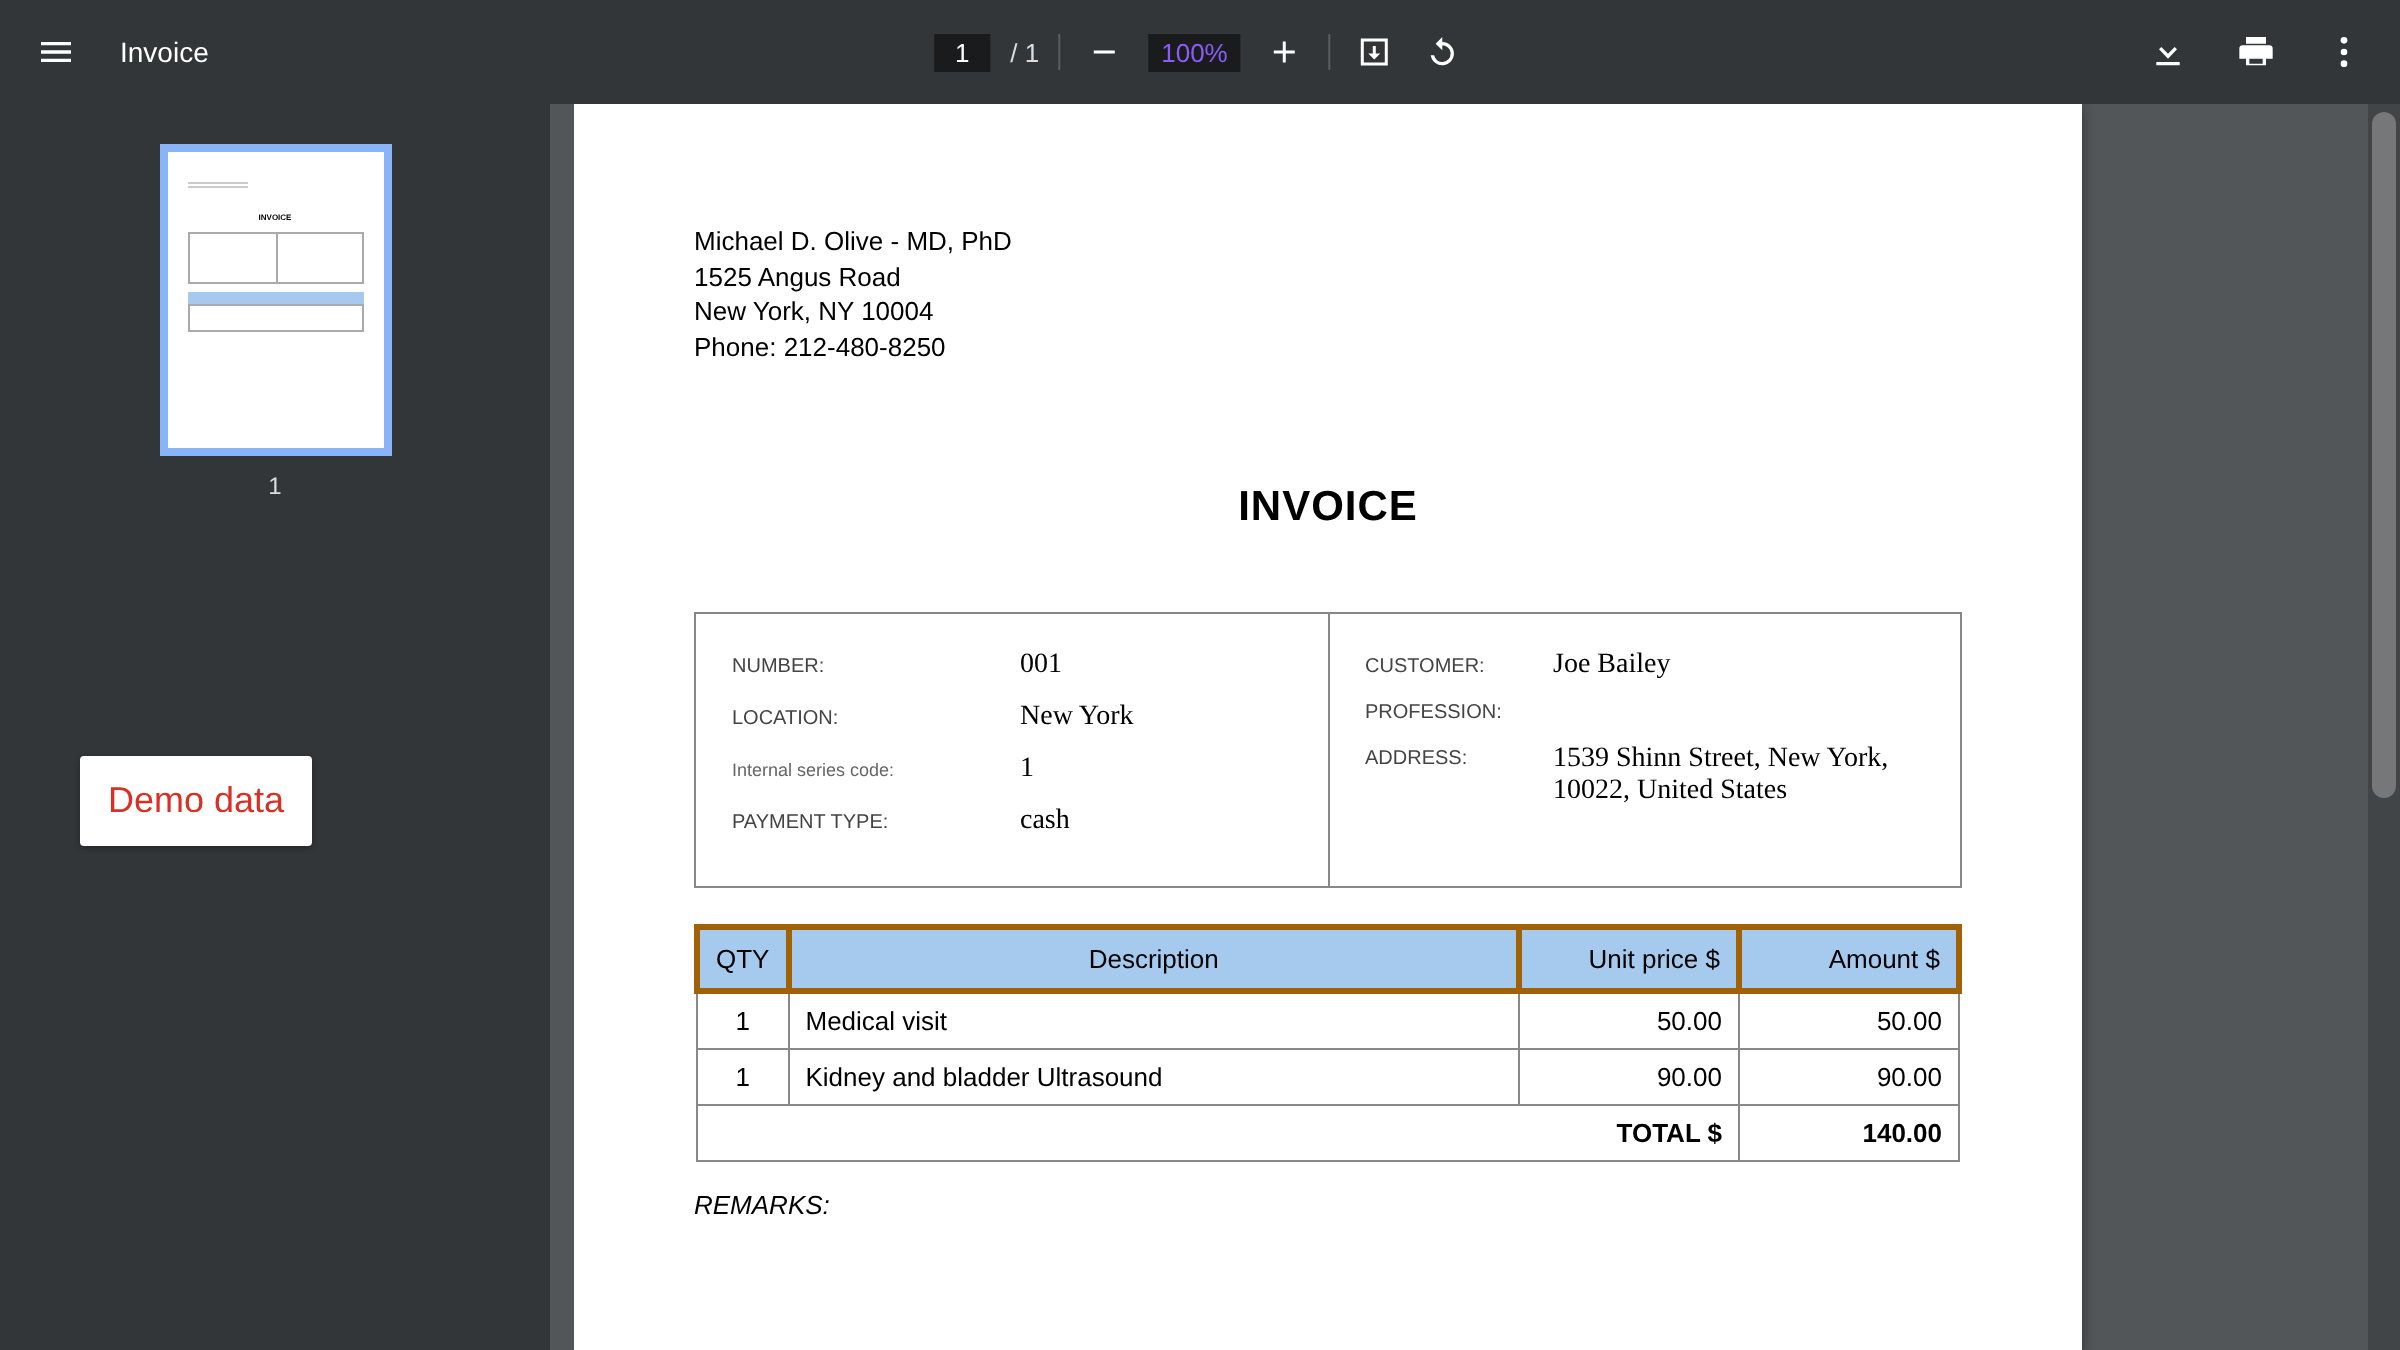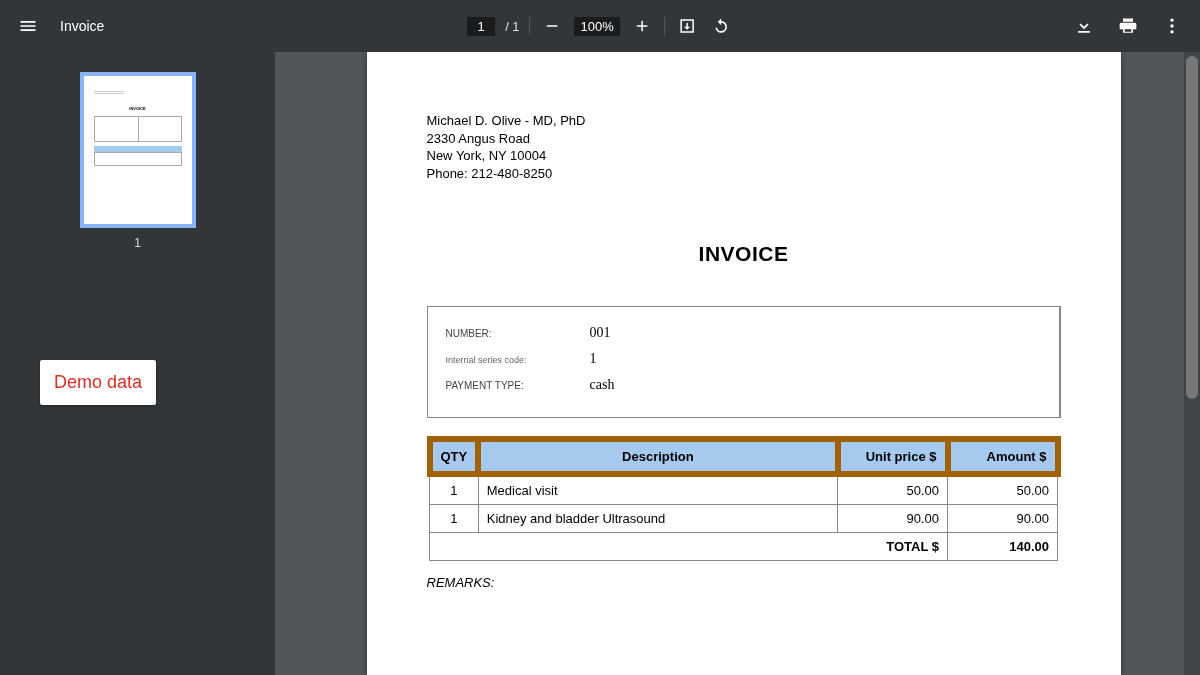--- a/index.html
+++ b/index.html
@@ -9,51 +9,51 @@
     height: 52px; background: #323639; color: #fff;
     display: flex; align-items: center; padding: 0 16px; position: relative;
   }
   .tb-left { display: flex; align-items: center; gap: 20px; }
   .tb-center { position: absolute; left: 50%; transform: translateX(-50%); display: flex; align-items: center; gap: 10px; }
   .tb-right { margin-left: auto; display: flex; align-items: center; gap: 20px; }
   .icon-btn { width: 24px; height: 24px; display: flex; align-items: center; justify-content: center; cursor: pointer; fill: #fff; color:#fff; }
   .toolbar .title { font-size: 14px; }
   .page-box { background:#191b1c; color:#fff; font-size:13px; padding:2px 6px; width:28px; text-align:center; }
   .page-total { color:#ddd; font-size:13px; }
-  .zoom-box { background:#191b1c; color:#ffffff; font-size:13px; padding:2px 6px; }
+  .zoom-box { background:#191b1c; color:#8b5cf6; font-size:13px; padding:2px 6px; }
   .vdiv { width:1px; height:18px; background:#5a5d60; }
   
   .body { display:flex; height:623px; }
   .sidebar { width:275px; background:#323639; padding-top:20px; display:flex; flex-direction:column; align-items:center; position:relative; }
   .thumb { width:116px; border:4px solid #8ab4f8; background:#fff; padding:4px; }
   .thumb-inner { width:100%; height:140px; background:#fff; position:relative; overflow:hidden; }
   .thumb-label { color:#ddd; font-size:12px; margin-top:8px; }
-  .demo-card { position:absolute; top:308px; left:40px; background:#fff; color:#d93025; padding:12px 14px; font-size:18px; border-radius:2px; box-shadow:0 1px 3px rgba(0,0,0,.3); }
-  
-  .viewer { flex:1; background:#525659; display:flex; justify-content:center; overflow:hidden; position:relative;margin-left:12px; }
+  .demo-card { position:absolute; top:326px; left:40px; background:#fff; color:#d93025; padding:12px 14px; font-size:18px; border-radius:2px; box-shadow:0 1px 3px rgba(0,0,0,.3); }
+  
+  .viewer { flex:1; background:#525659; display:flex; justify-content:flex-start; overflow:hidden; position:relative;margin-left:12px; }
   .scrollbar { position:absolute; right:0; top:0; width:16px; height:100%; background:#424548; }
   .scrollbar .thumb-bar { position:absolute; left:2px; right:2px; top:4px; height:55%; background:#757779; border-radius:6px; }
   
   .page { width:754px; background:#fff; margin-top:0; box-shadow:0 2px 6px rgba(0,0,0,.4); padding:60px 60px 20px 60px; font-family:Verdana, Arial, sans-serif; color:#000; }
   .sender { font-size:13px; line-height:1.35; }
   .doc-title { text-align:center; font-weight:bold; font-size:21px; margin-top:60px; letter-spacing:.5px; }
   
   .meta-box { display:flex; border:1px solid #888; margin-top:40px; }
   .meta-left { flex:1; padding:18px 18px 14px 18px; border-right:1px solid #888; }
   .meta-right { flex:1; padding:18px 18px 14px 18px; }
   .meta-row { display:flex; align-items:baseline; margin-bottom:10px; }
   .meta-label { font-size:10px; color:#444; width:120px; text-transform:none; }
   .meta-left .meta-label { text-transform:none; }
   .meta-val { font-size:14px; font-family:Georgia, 'Times New Roman', serif;padding-left:24px; }
   .meta-right .meta-val { font-family:Georgia, serif; }
   .meta-left .internal { font-size:9px; color:#666; }
   .paid { font-weight:bold; letter-spacing:2px; font-size:14px; font-family:Georgia,serif; margin:6px 0 10px 0; }
   
   table.items { width:100%; border-collapse:collapse; margin-top:18px; font-size:13px; }
-  table.items th { background:#a6caed; border:6px solid #a16207; padding:7px 8px; font-weight:bold; }
+  table.items th { background:#a6caed; border:3px solid #a16207; padding:7px 8px; font-weight:normal; }
   table.items th.qty { width:44px; }
   table.items th.unit { width:110px; text-align:right; }
   table.items th.amt { width:110px; text-align:right; }
   table.items td { border:1px solid #888; padding:6px 8px; }
   table.items td.num { text-align:center; }
   table.items td.right { text-align:right; }
   .total-row td { font-weight:bold; border:1px solid #666; }
   
   .remarks-h { font-style:italic; font-size:13px; margin-top:14px; }
 
@@ -138,39 +138,57 @@
       </div>
     </div>
     <div class="thumb-label">1</div>
     <div class="demo-card">Demo data</div>
   </div>
 
   <div class="viewer">
     <div class="page">
       <div class="sender">
         <div>Michael D. Olive - MD, PhD</div>
-        <div>2330 Angus Road</div>
+        <div>1525 Angus Road</div>
         <div>New York, NY 10004</div>
         <div>Phone: 212-480-8250</div>
       </div>
       <div class="doc-title">INVOICE</div>
 
       <div class="meta-box">
         <div class="meta-left">
           <div class="meta-row">
               <div class="meta-label">NUMBER:</div>
               <div class="meta-val">001</div>
             </div>
           <div class="meta-row">
+              <div class="meta-label">LOCATION:</div>
+              <div class="meta-val">New York</div>
+            </div>
+          <div class="meta-row">
               <div class="meta-label internal">Internal series code:</div>
               <div class="meta-val">1</div>
             </div>
           <div class="meta-row">
               <div class="meta-label">PAYMENT TYPE:</div>
               <div class="meta-val">cash</div>
+            </div>
+        </div>
+        <div class="meta-right">
+          <div class="meta-row">
+              <div class="meta-label" style="width:70px">CUSTOMER:</div>
+              <div class="meta-val">Joe Bailey</div>
+            </div>
+          <div class="meta-row">
+              <div class="meta-label" style="width:70px">PROFESSION:</div>
+              <div class="meta-val"></div>
+            </div>
+          <div class="meta-row" style="align-items:flex-start; margin-top:10px;">
+              <div class="meta-label" style="width:70px;padding-top:2px">ADDRESS:</div>
+              <div class="meta-val" style="flex:1">1539 Shinn Street, New York, 10022, United States</div>
             </div>
         </div>
       </div>
 
       <table class="items">
         <thead>
           <tr>
             <th class="qty">QTY</th>
             <th>Description</th>
             <th class="unit">Unit price $</th>

